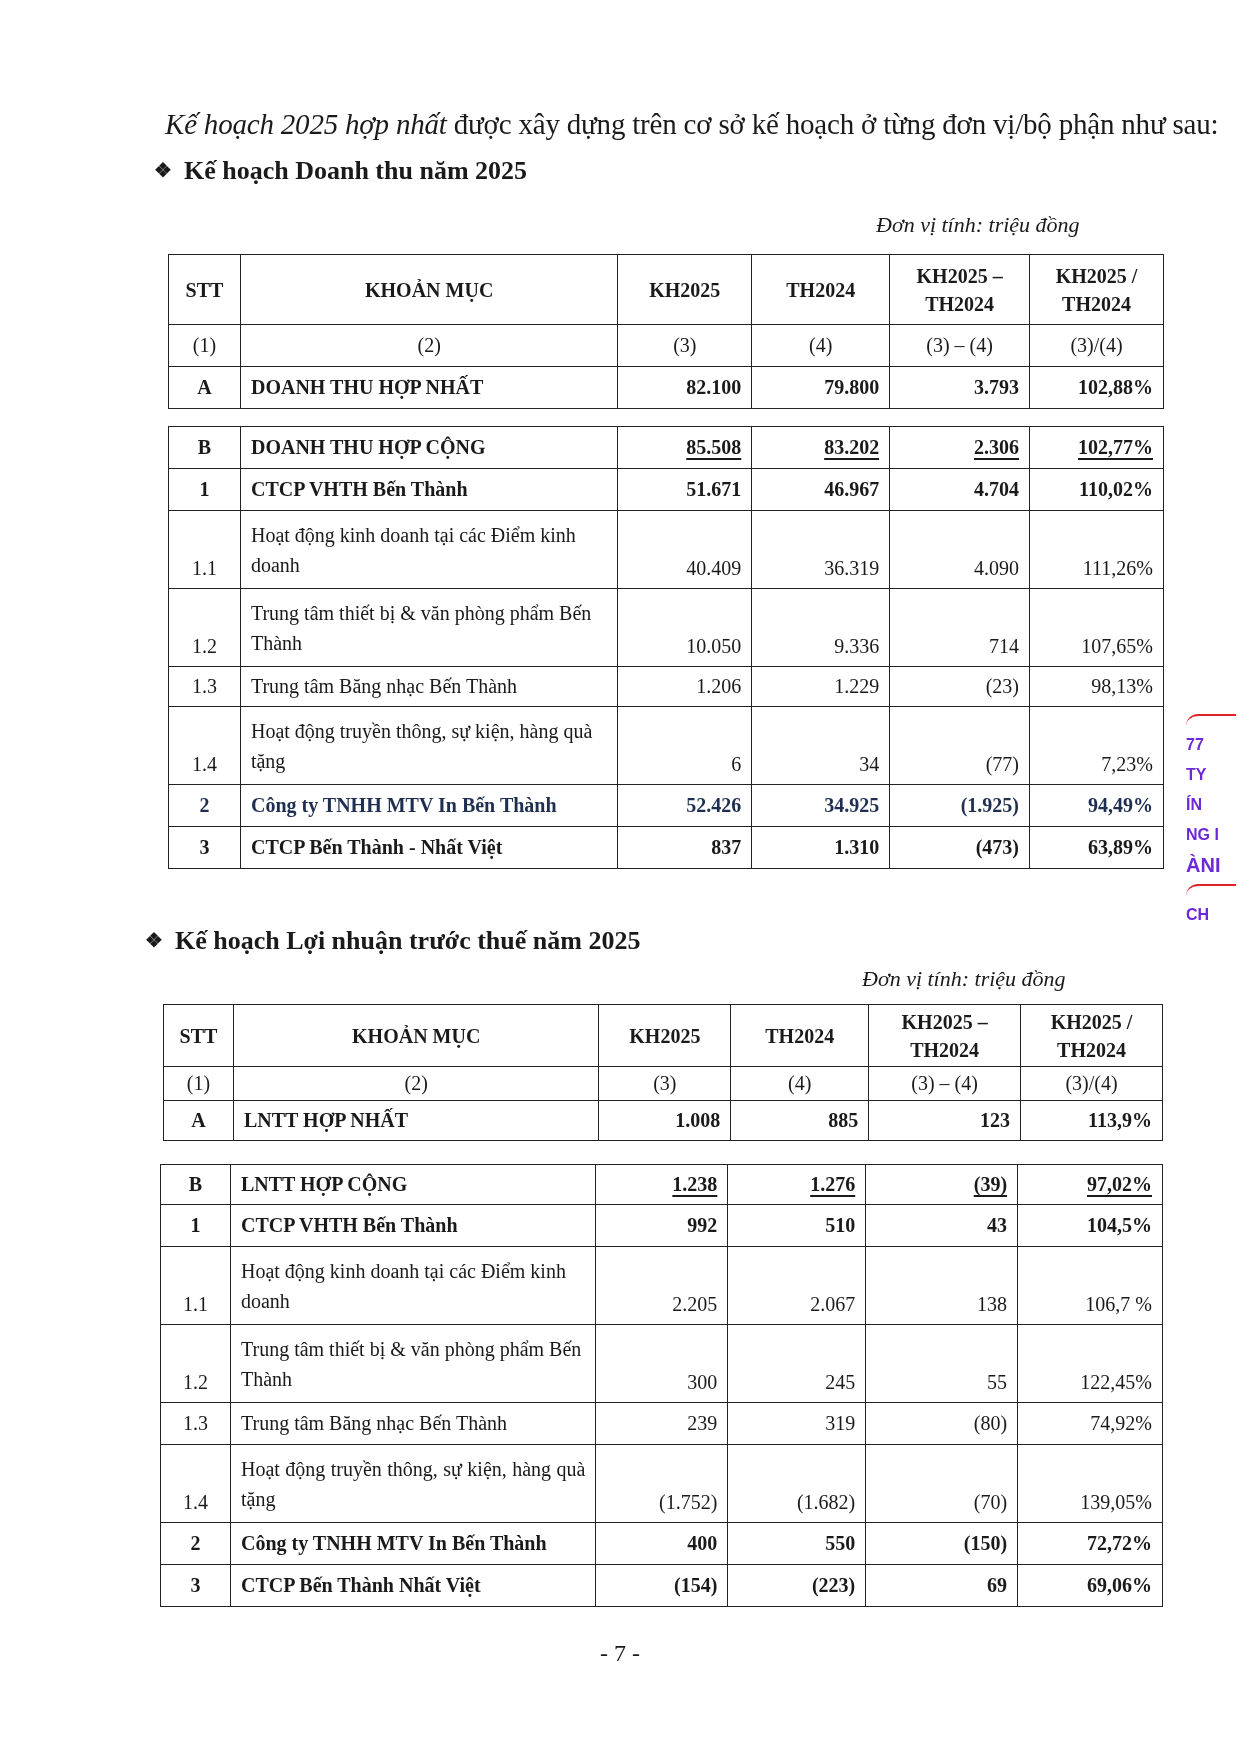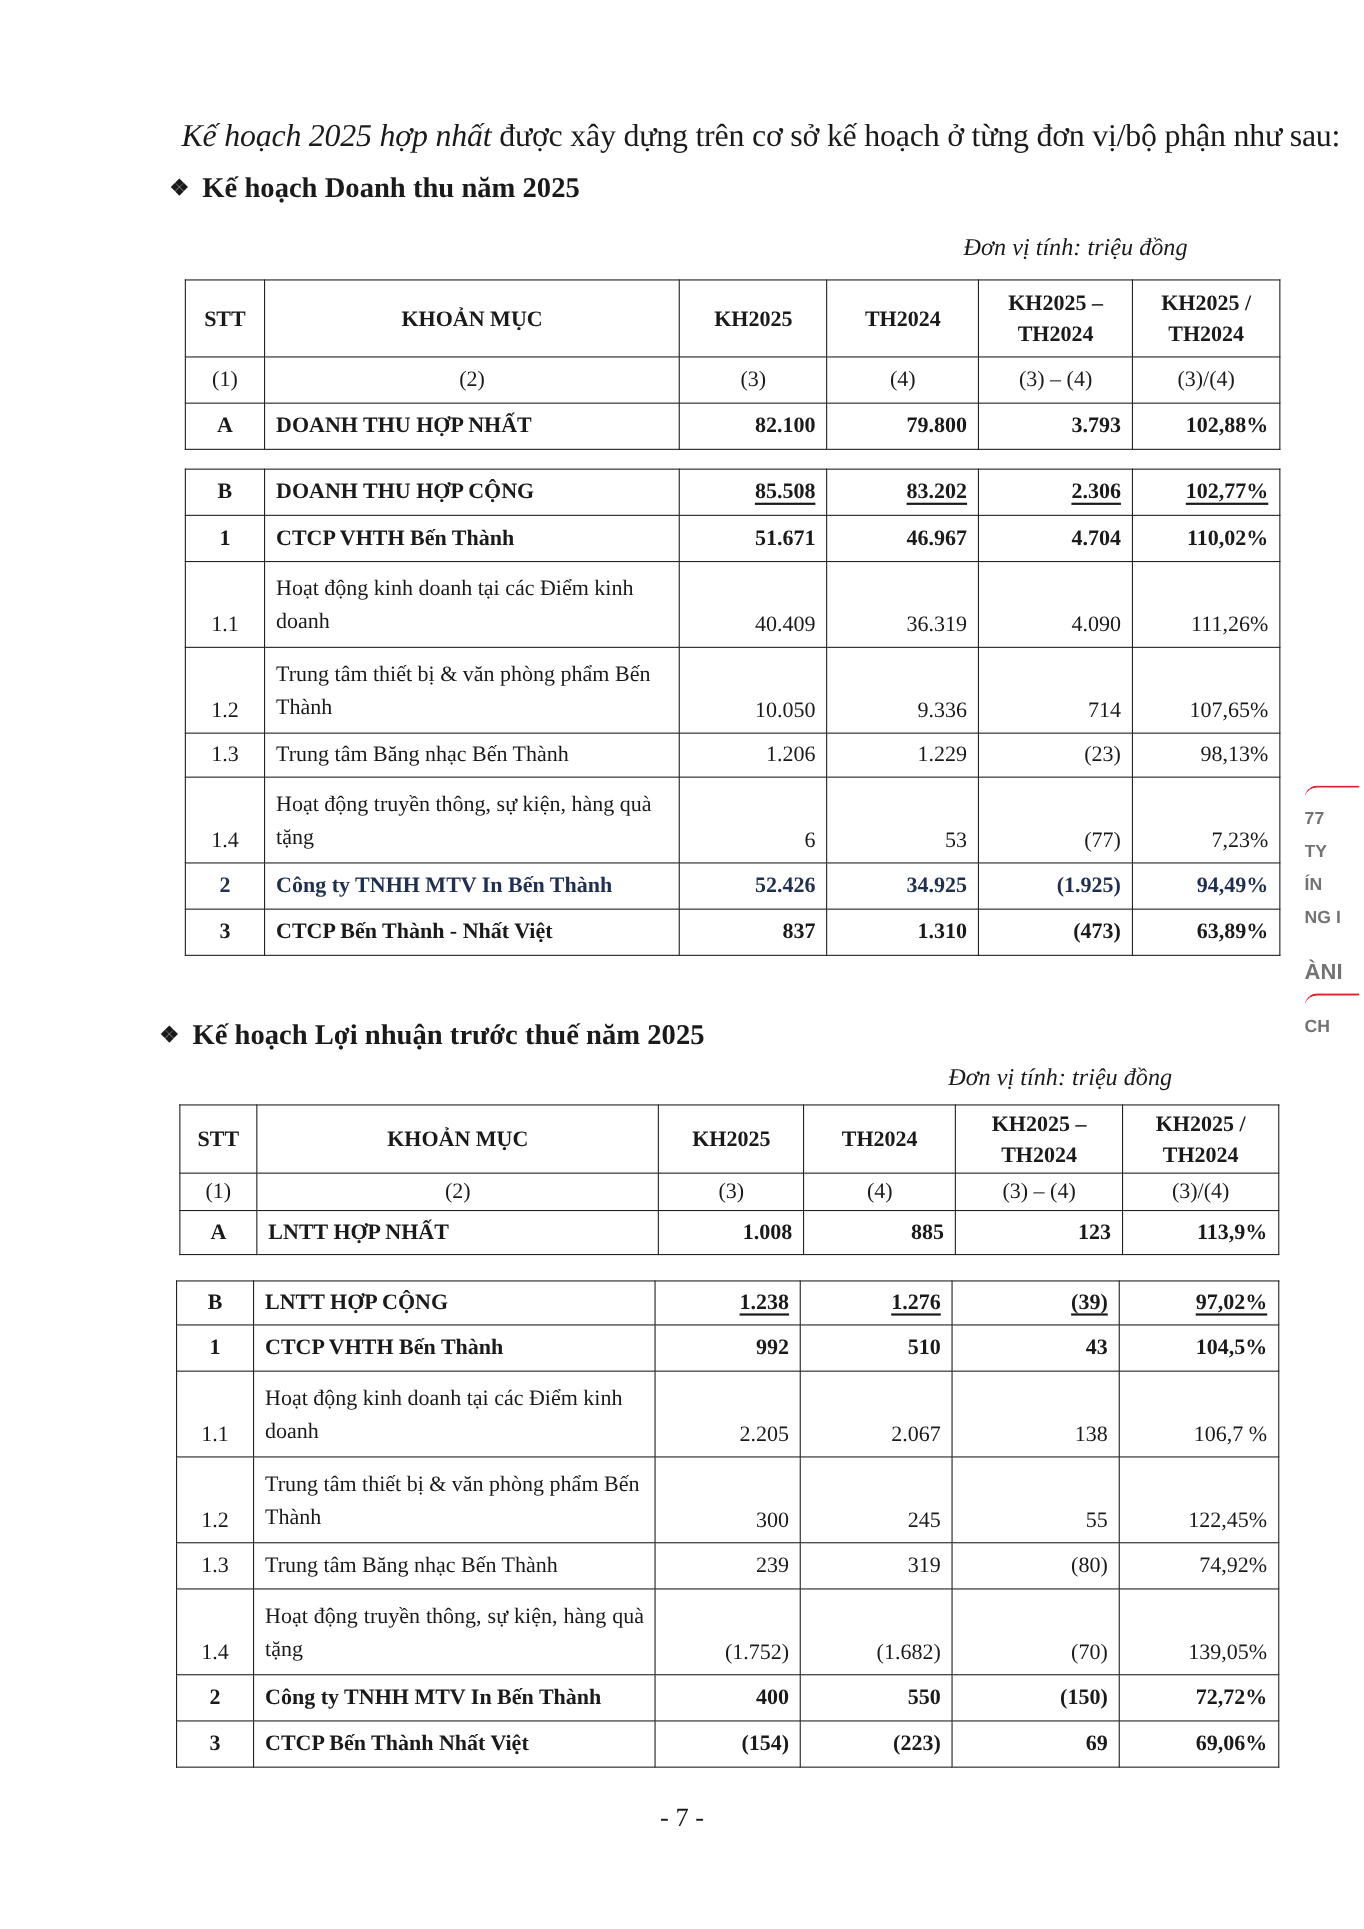--- a/index.html
+++ b/index.html
@@ -27,21 +27,21 @@
   table.plan td.stt { text-align: center; }
   table.plan td.num { text-align: right; }
   table.plan td.hdr { text-align: center; font-weight: bold; line-height: 28px; }
   table.plan td.sub { text-align: center; }
   table.plan td.multi { vertical-align: bottom; padding-bottom: 8px; }
   table.plan td.item { line-height: 30px; }
   tr.bold td { font-weight: bold; }
   tr.navy td { color: #1e2f52; }
   .u { text-decoration: underline; text-underline-offset: 4px; text-decoration-thickness: 2px; }
   .stamp {
-    position: absolute; left: 1186px; top: 710px; color: #737373; font-family: "Liberation Sans", sans-serif;
+    position: absolute; left: 1186px; top: 710px; color: #6d28d9; font-family: "Liberation Sans", sans-serif;
     font-weight: bold; font-size: 16px; line-height: 30px; width: 54px; overflow: hidden;
   }
   .stamp .arc { display:block; border-top: 2px solid #e0202a; border-radius: 40px 0 0 0; height: 10px; width: 50px; margin: 4px 0; }
   .page-num {
     position: absolute; left: 0; width: 1240px; top: 1640px; text-align: center; font-size: 24px;
   }
 </style>
 </head>
 <body>
 
@@ -138,21 +138,21 @@
     <td>Trung tâm Băng nhạc Bến Thành</td>
     <td class="num">1.206</td>
     <td class="num">1.229</td>
     <td class="num">(23)</td>
     <td class="num">98,13%</td>
   </tr>
   <tr style="height:78px;">
     <td class="stt multi">1.4</td>
     <td class="item">Hoạt động truyền thông, sự kiện, hàng quà tặng</td>
     <td class="num multi">6</td>
-    <td class="num multi">53</td>
+    <td class="num multi">34</td>
     <td class="num multi">(77)</td>
     <td class="num multi">7,23%</td>
   </tr>
   <tr class="bold navy" style="height:42px;">
     <td class="stt">2</td>
     <td>Công ty TNHH MTV In Bến Thành</td>
     <td class="num">52.426</td>
     <td class="num">34.925</td>
     <td class="num">(1.925)</td>
     <td class="num">94,49%</td>
@@ -286,18 +286,18 @@
   </tr>
 </tbody>
   </table>
 
 <div class="stamp">
   <span class="arc"></span>
   <div>77</div>
   <div>TY</div>
   <div>ÍN</div>
   <div>NG I</div>
-  <div style="font-size:20px;margin-top:19px;">ÀNI</div>
+  <div style="font-size:20px;">ÀNI</div>
   <span class="arc"></span>
   <div>CH</div>
 </div>
 
 <div class="page-num">- 7 -</div>
 
 </body></html>

